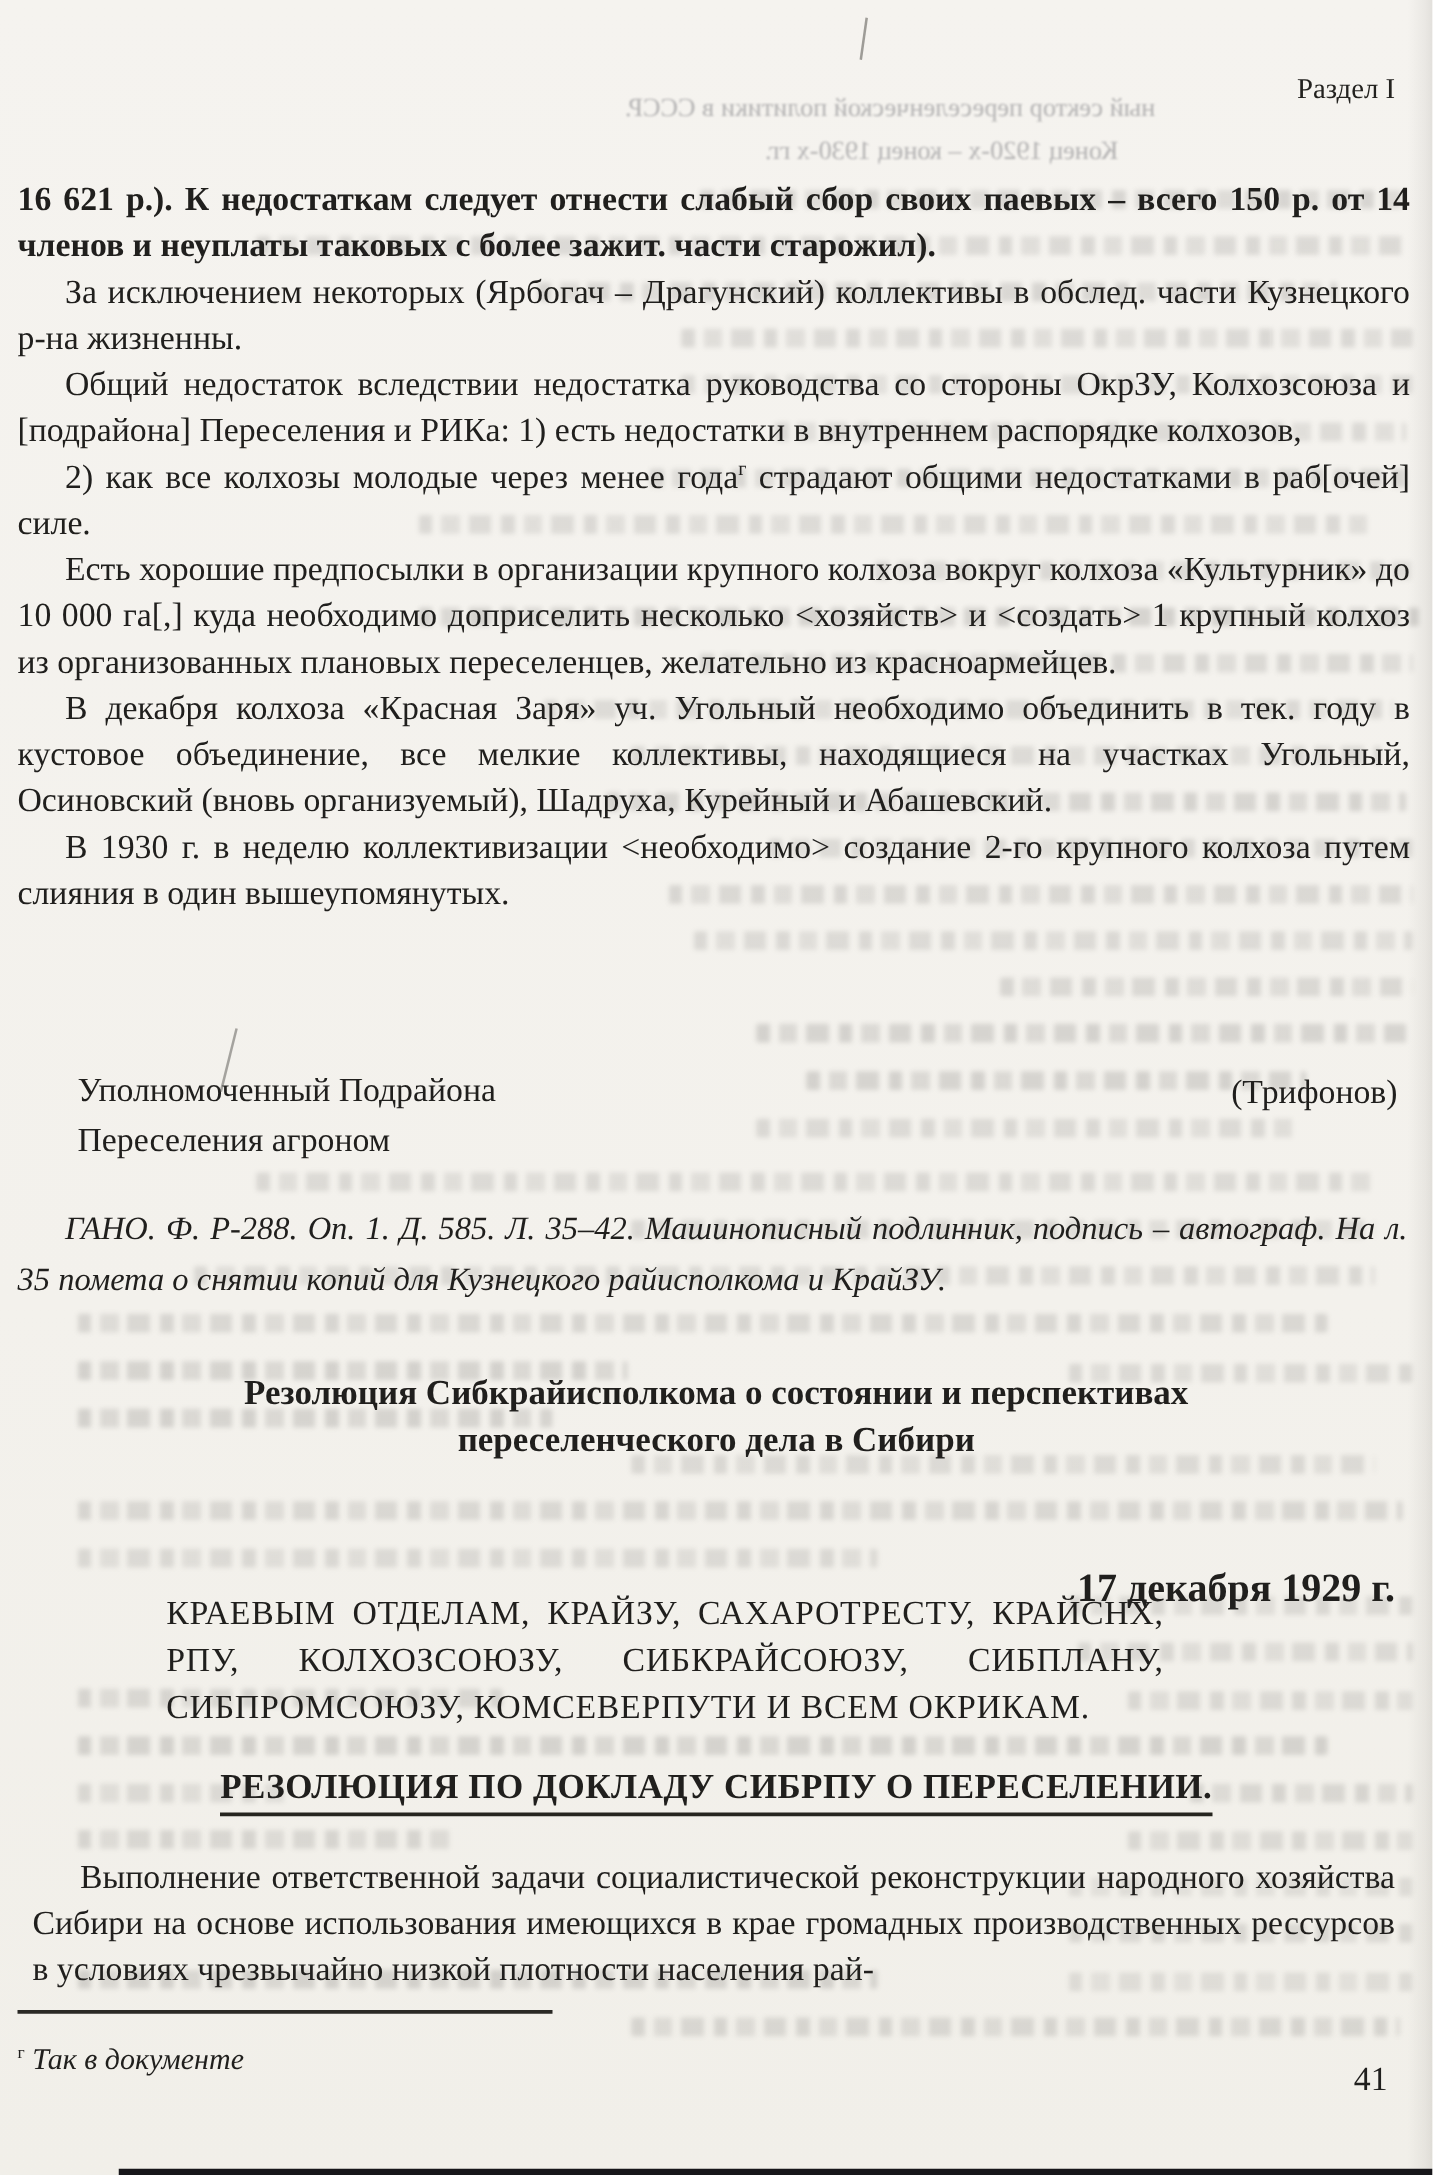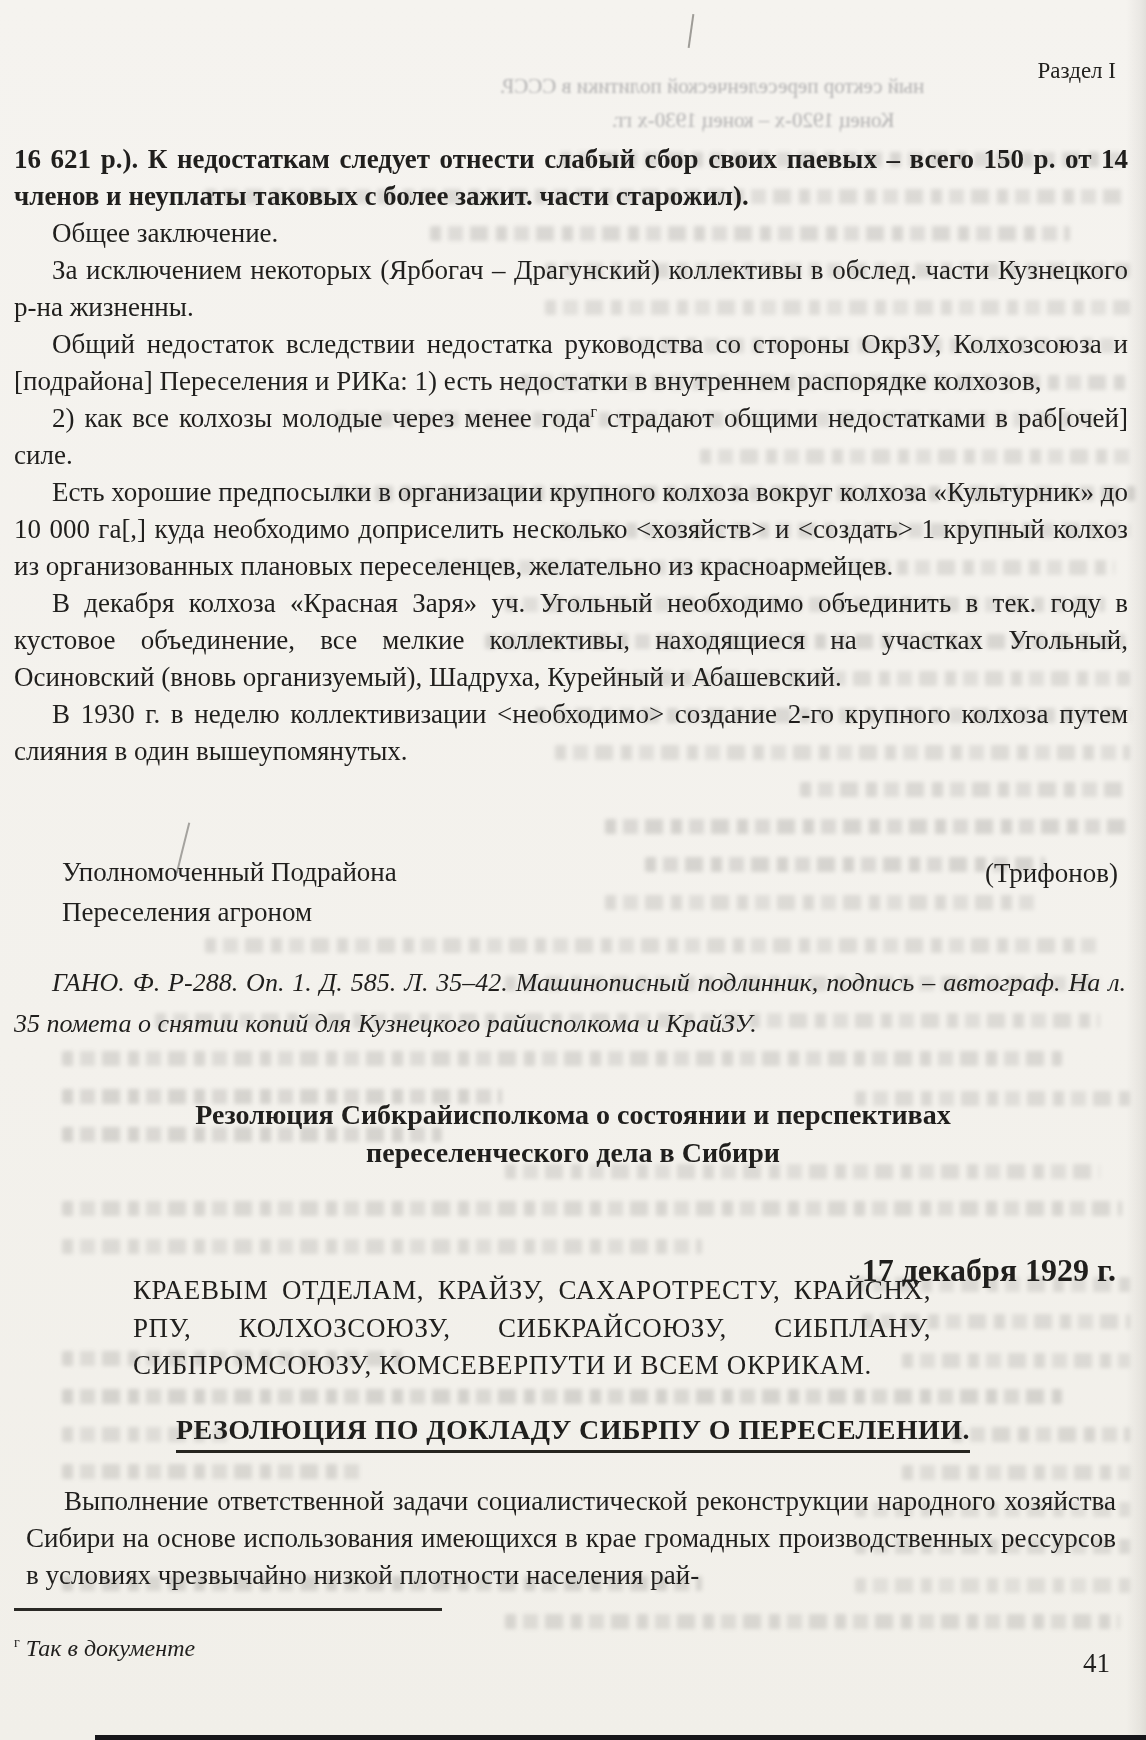--- a/index.html
+++ b/index.html
@@ -122,21 +122,20 @@
       <div class="bleed-row" style="top: 1578px; left: 855px; width: 275px; opacity: 0.3;"></div>
       <div class="bleed-row" style="top: 1614px; left: 505px; width: 615px; opacity: 0.4;"></div>
     </div>
 
   <div class="content">
 
     <div class="running-head">Раздел I</div>
 
     <div class="main-text">
       <p class="no-indent">16 621 р.). К недостаткам следует отнести слабый сбор своих паевых – всего 150 р. от 14 членов и неуплаты таковых с более зажит. части старожил).</p>
-      <p>Общее заключение.</p>
       <p>За исключением некоторых (Ярбогач – Драгунский) коллективы в обслед. части Кузнецкого р-на жизненны.</p>
       <p>Общий недостаток вследствии недостатка руководства со стороны ОкрЗУ, Колхозсоюза и [подрайона] Переселения и РИКа: 1) есть недостатки в внутреннем распорядке колхозов,</p>
       <p><span>2) как все колхозы молодые через менее года</span><sup class="note-ref">г</sup><span> страдают общими недостатками в раб[очей] силе.</span></p>
       <p>Есть хорошие предпосылки в организации крупного колхоза вокруг колхоза «Культурник» до 10 000 га[,] куда необходимо доприселить несколько &lt;хозяйств&gt; и &lt;создать&gt; 1 крупный колхоз из организованных плановых переселенцев, желательно из красноармейцев.</p>
       <p>В декабря колхоза «Красная Заря» уч. Угольный необходимо объединить в тек. году в кустовое объединение, все мелкие коллективы, находящиеся на участках Угольный, Осиновский (вновь организуемый), Шадруха, Курейный и Абашевский.</p>
       <p>В 1930 г. в неделю коллективизации &lt;необходимо&gt; создание 2-го крупного колхоза путем слияния в один вышеупомянутых.</p>
     </div>
 
     <div class="signature">
       <div>

